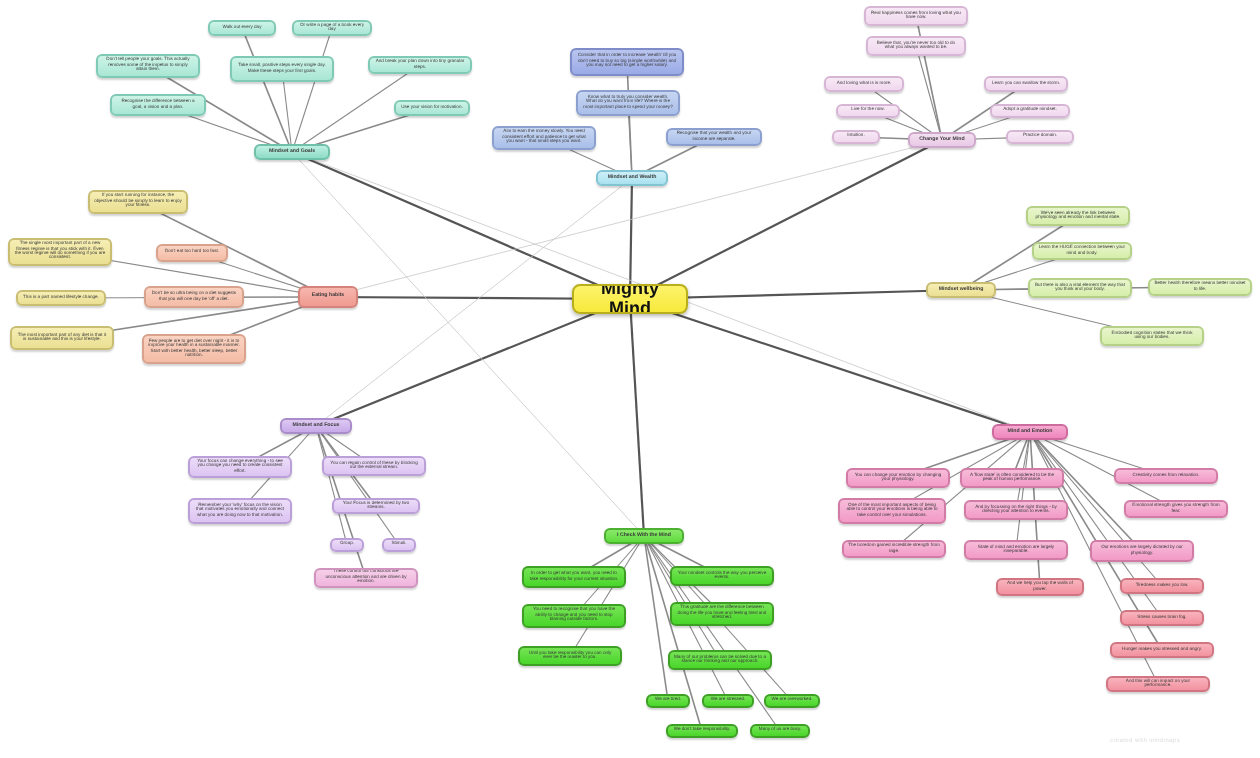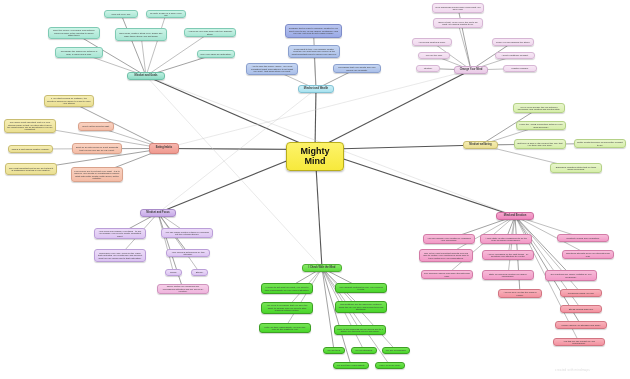--- a/index.html
+++ b/index.html
@@ -342,18 +342,18 @@
       </div>
       <div class="node hub c-purple" style="left: 140px; top: 209px; width: 36px; height: 8px;">
         <span>Mindset and Focus</span>
       </div>
       <div class="node hub c-lime" style="left: 302px; top: 264px; width: 40px; height: 8px;">
         <span>I Check With the Mind</span>
       </div>
       <div class="node hub c-pink-d" style="left: 496px; top: 212px; width: 38px; height: 8px;">
         <span>Mind and Emotion</span>
       </div>
-      <div class="node root " style="left: 286px; top: 142px; width: 58px; height: 29px;">
+      <div class="node root " style="left: 286px; top: 142px; width: 58px; height: 15px;">
         <span>Mighty Mind</span>
       </div>
     </div>
   <div class="watermark" style="left: 555px; top: 368px;">created with mindmaps</div>
 </div>
 
 </body></html>

